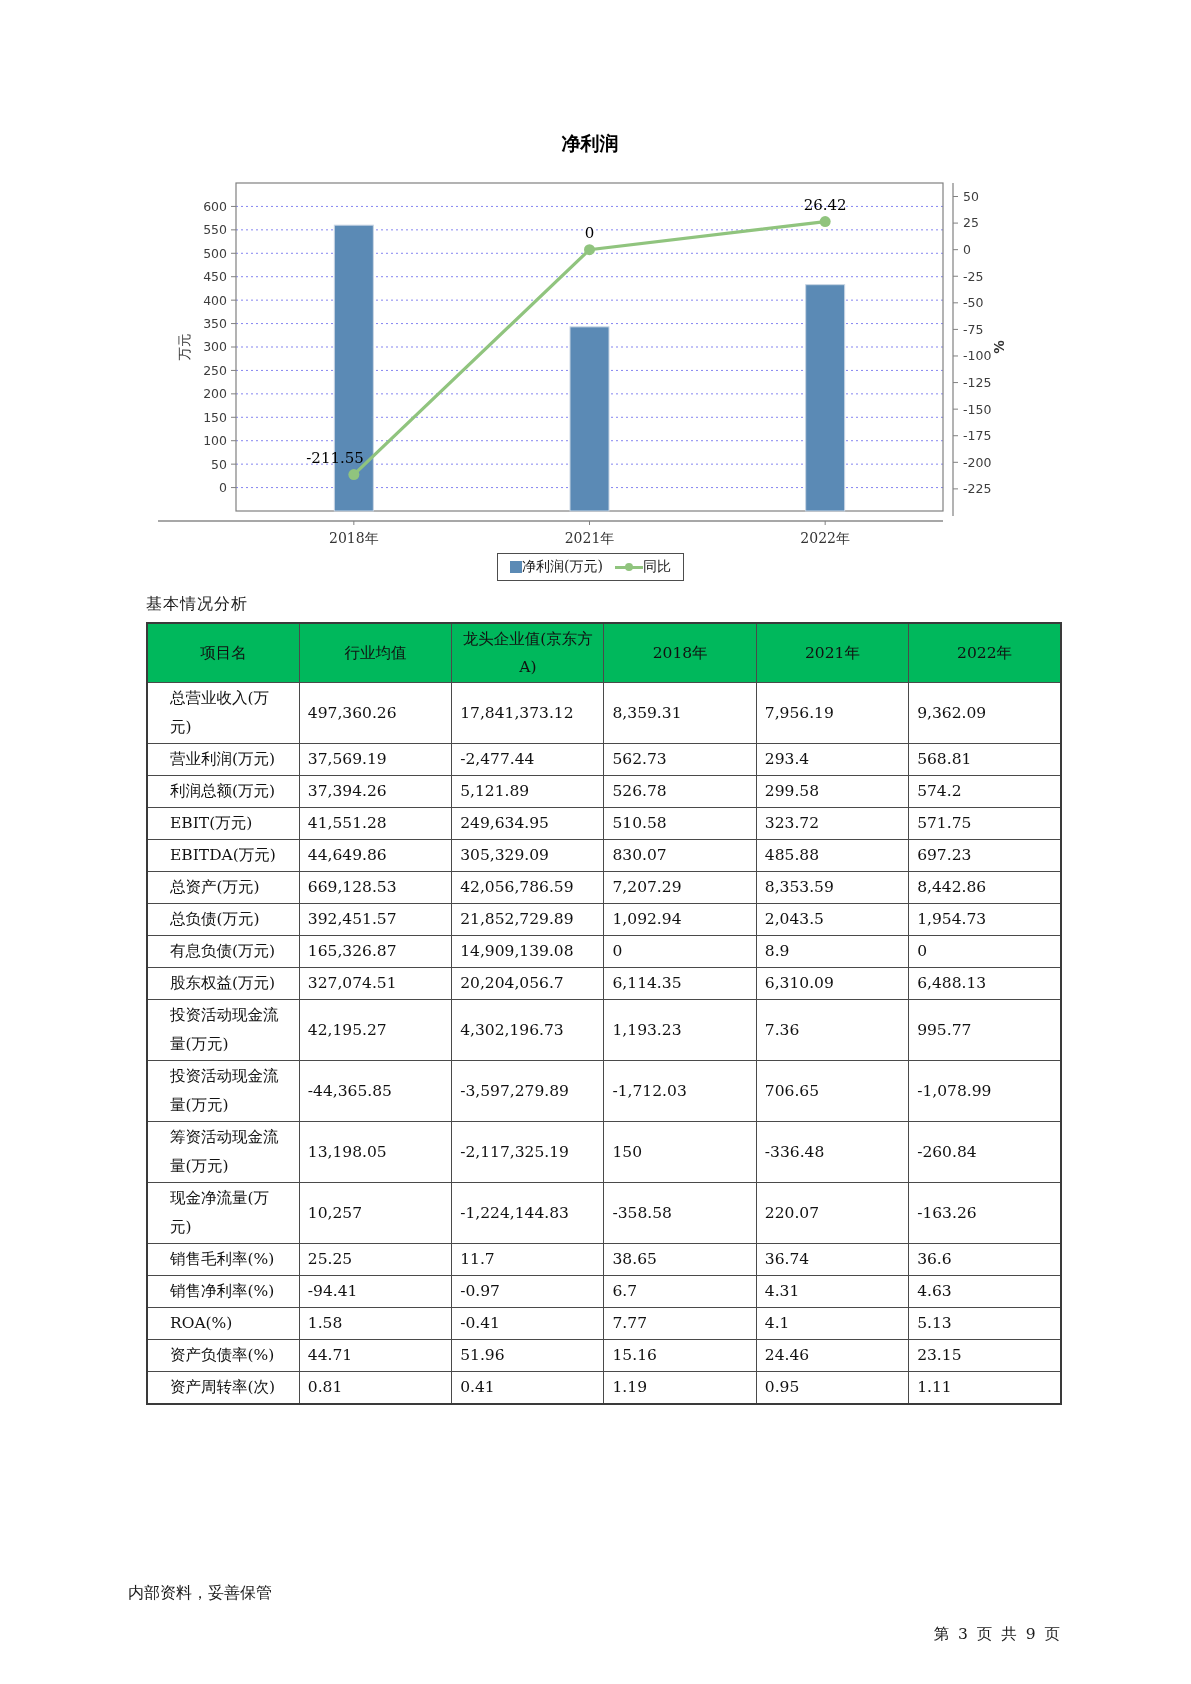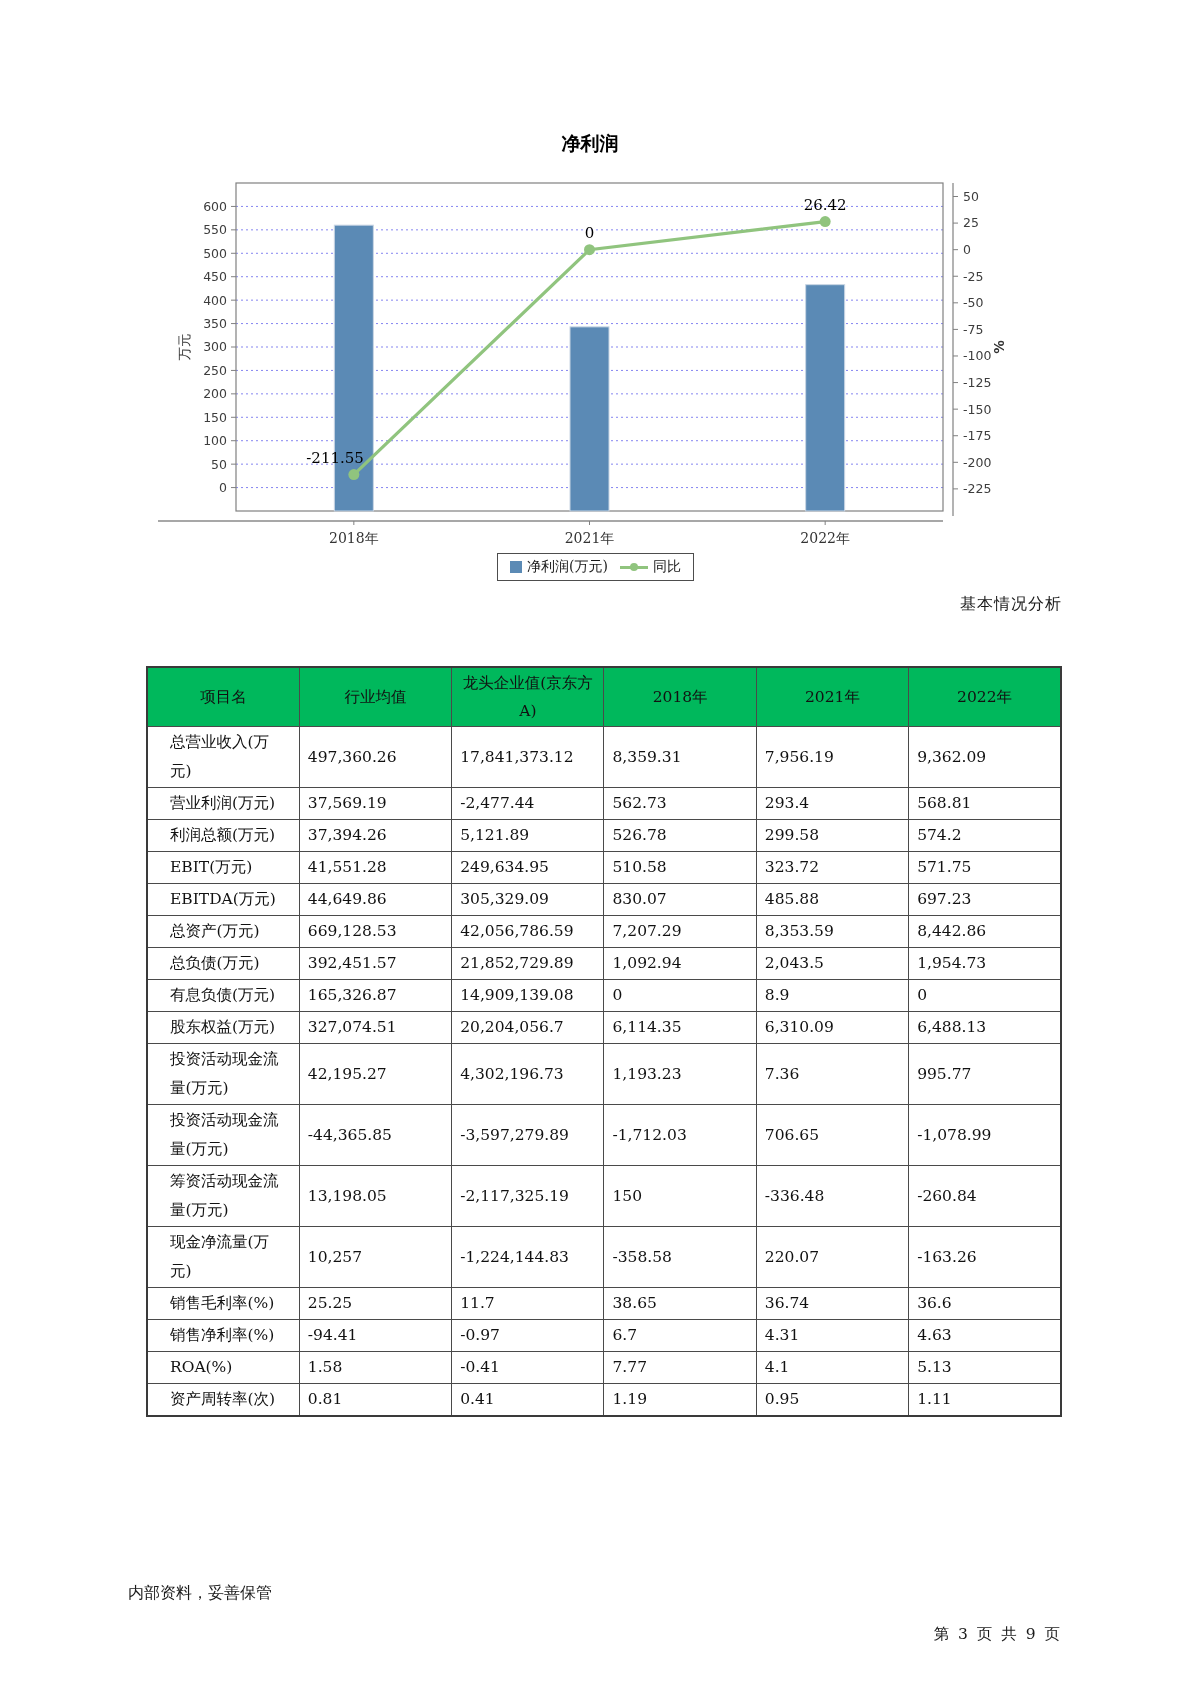--- a/index.html
+++ b/index.html
@@ -11,40 +11,40 @@
   
   #chart-wrap{position:absolute;left:0;top:0;width:1084px;height:600px;}
   #chart-svg{position:absolute;left:0;top:0;}
   #chart-svg text{font-family:"DejaVu Sans","Liberation Sans",sans-serif;}
   #chart-svg text.cjk{font-family:"DejaVu Serif","Liberation Serif",serif;}
   #legend{
     position:absolute;left:497px;top:553px;height:26px;padding:0 12px;
     border:1.5px solid #4d4d4d;display:flex;align-items:center;gap:12px;
     font-size:14px;background:#fff;
   }
-  .legend-item{display:flex;align-items:center;gap:5px;white-space:nowrap;}
+  .legend-item{display:flex;align-items:center;white-space:nowrap;}
   .sw-bar{width:12px;height:12px;display:inline-block;}
   .sw-line{width:28px;height:8px;display:inline-block;position:relative;}
   .sw-line .ln{position:absolute;left:0;right:0;top:3px;height:3px;}
   .sw-line .dt{position:absolute;left:10px;top:0;width:8px;height:8px;border-radius:50%;}
   
   #table-title{
-    position:absolute;left:146px;top:594px;width:916px;text-align:right;
+    position:absolute;left:146px;top:594px;width:916px;text-align:left;
     font-size:16px;color:#1a1a1a;letter-spacing:1px;
   }
   #main-table{
     position:absolute;left:146px;top:622px;width:916px;
     border-collapse:collapse;table-layout:fixed;
     font-size:15.5px;color:#111;
   }
   #main-table th,#main-table td{
     border:1px solid #4a4a4a;vertical-align:middle;
     line-height:29px;height:29px;overflow:hidden;
   }
-  #main-table{border:2px solid #3a3a3a;margin-top:44px;}
+  #main-table{border:2px solid #3a3a3a;}
   #main-table th{
     background:#00b85c;font-weight:normal;text-align:center;
     height:58px;line-height:28px;padding:0 4px;
   }
   #main-table td{text-align:left;padding:1px 4px 1px 8px;}
   #main-table td.rowlabel{padding:1px 10px 1px 22px;}
   
   #footer-left{position:absolute;left:128px;top:1583px;font-size:16px;}
   #footer-right{position:absolute;right:129px;top:1588px;font-size:15.5px;letter-spacing:2px;margin-top:36px;}
 </style>
@@ -291,20 +291,28 @@
       </tr>
       <tr>
         <td class="rowlabel">ROA(%)</td>
         <td>1.58</td>
         <td>-0.41</td>
         <td>7.77</td>
         <td>4.1</td>
         <td>5.13</td>
       </tr>
       <tr>
+        <td class="rowlabel">资产负债率(%)</td>
+        <td>44.71</td>
+        <td>51.96</td>
+        <td>15.16</td>
+        <td>24.46</td>
+        <td>23.15</td>
+      </tr>
+      <tr>
         <td class="rowlabel">资产周转率(次)</td>
         <td>0.81</td>
         <td>0.41</td>
         <td>1.19</td>
         <td>0.95</td>
         <td>1.11</td>
       </tr>
     </tbody>
 </table>
 

